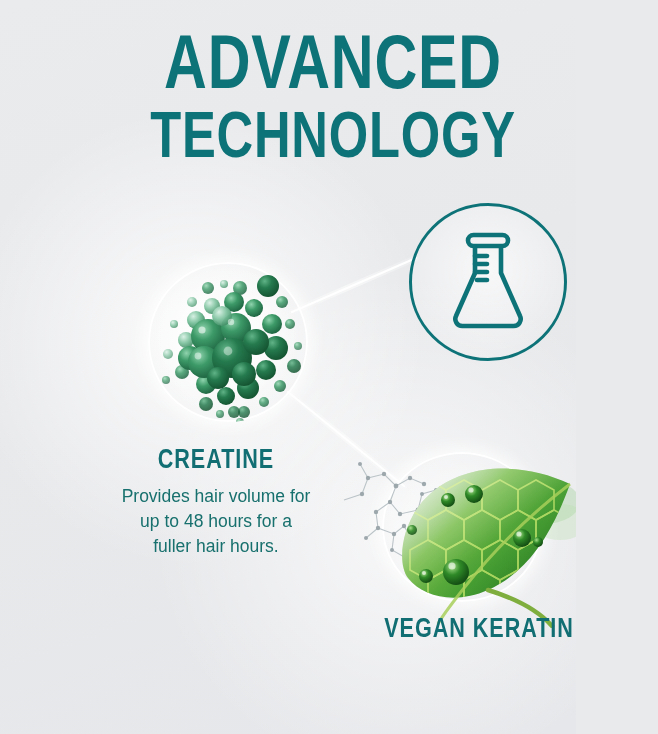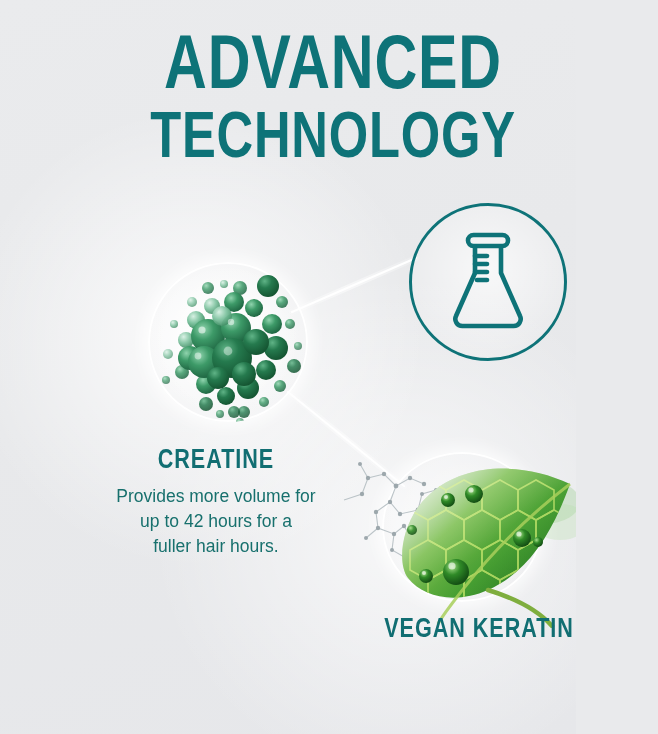--- a/index.html
+++ b/index.html
@@ -392,22 +392,22 @@
         <circle cx="181" cy="96" r="2.6"></circle>
         <circle cx="114" cy="128" r="3.6"></circle>
         <circle cx="86" cy="135" r="2"></circle>
       </g>
     </svg>
   </div>
 
   <div class="caption" id="caption-creatine">
     <span class="cap-title">CREATINE</span>
     <span class="cap-body">
-      <span>Provides more volume for</span><br>
-      <span>up to 42 hours for a</span><br>
+      <span>Provides hair volume for</span><br>
+      <span>up to 48 hours for a</span><br>
       <span>fuller hair hours.</span>
     </span>
   </div>
 
   <div class="caption" id="caption-keratin">
     <span class="cap-title">VEGAN KERATIN</span>
   </div>
 
 </div>
 

